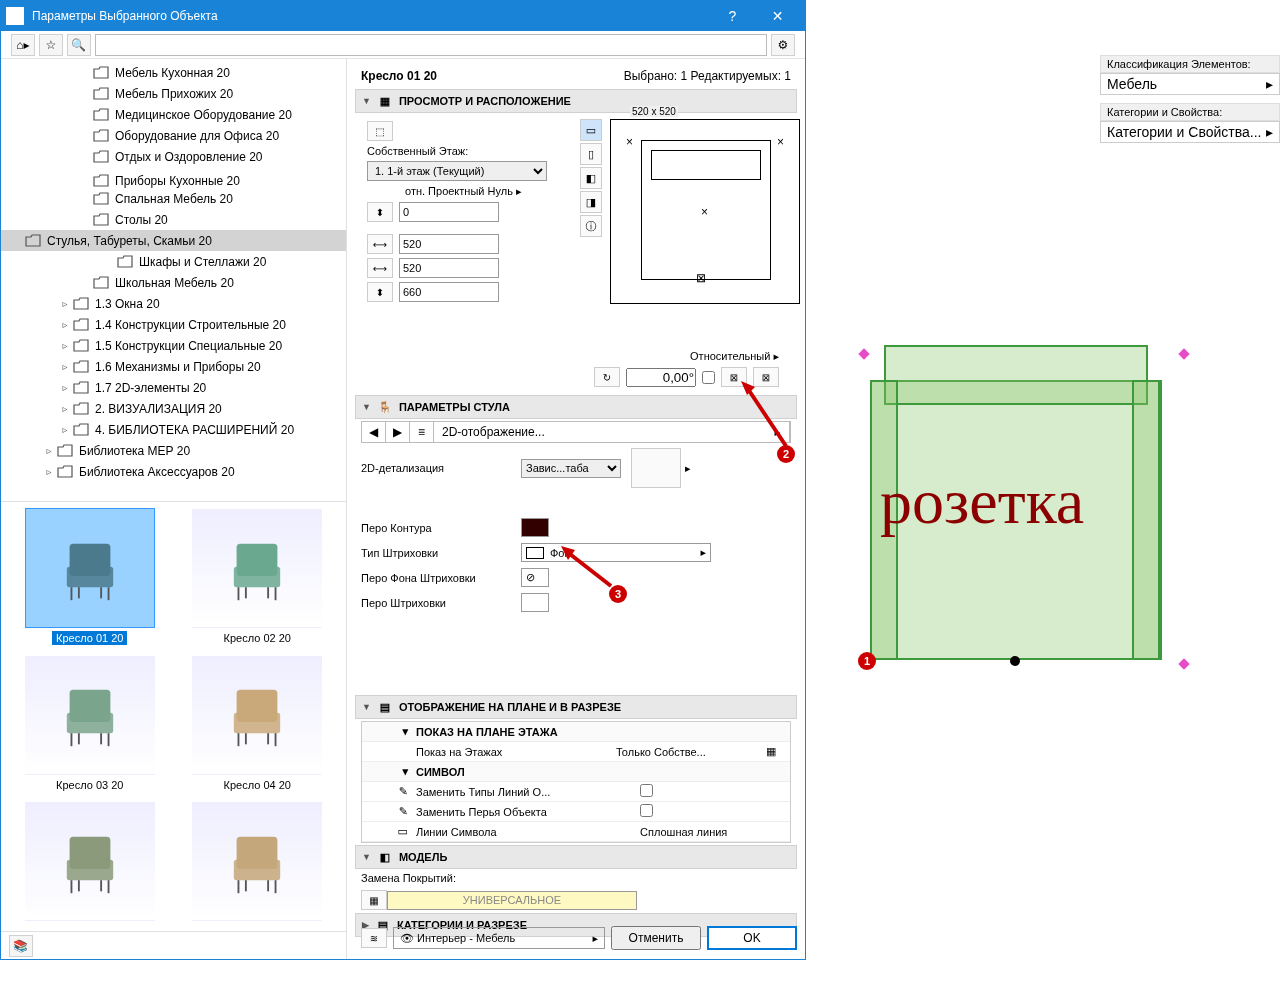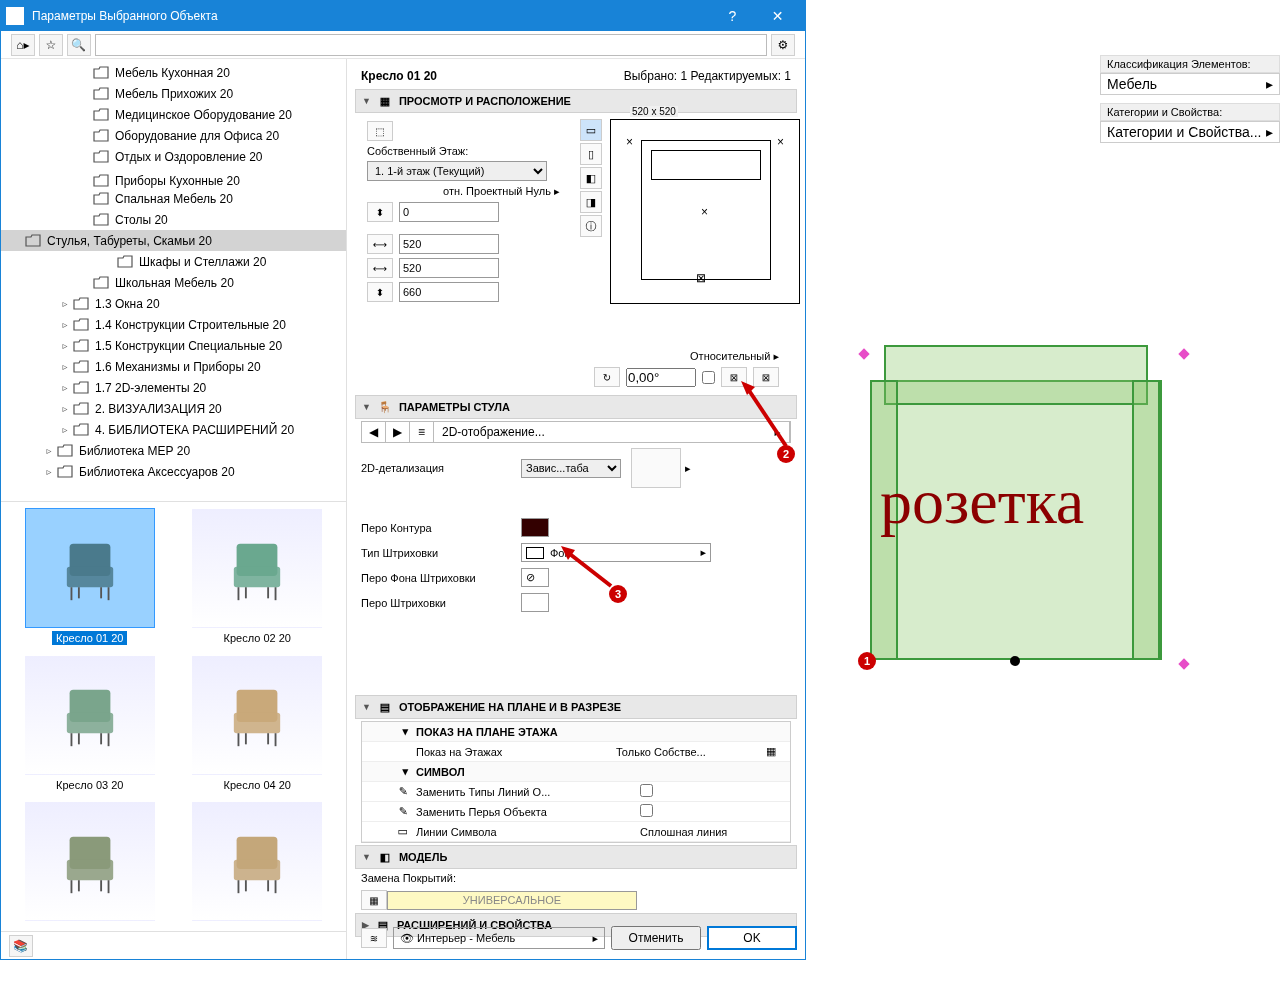--- a/index.html
+++ b/index.html
@@ -427,21 +427,21 @@
         <div style="padding:6px;width:220px">
           <div class="pos-row">
               <span class="mini-icon">⬚</span>
             </div>
           <div class="pos-row">
               <label>Собственный Этаж:</label>
             </div>
           <div class="pos-row">
               <select style="width:180px"><option>1. 1-й этаж (Текущий)</option></select>
             </div>
-          <div class="pos-row" style="justify-content:flex-end">
+          <div class="pos-row" style="justify-content:center">
               <label>отн. Проектный Нуль ▸</label>
             </div>
           <div class="pos-row">
               <span class="mini-icon">⬍</span>
               <input style="width: 100px;" value="0">
             </div>
           <div class="sep"></div>
           <div class="pos-row">
               <span class="mini-icon">⟷</span>
               <input style="width: 100px;" value="520">
@@ -472,21 +472,21 @@
           <span style="position:absolute;right:15px;top:15px">×</span>
           <span style="position:absolute;left:90px;top:85px">×</span>
           <span style="position:absolute;left:85px;bottom:18px">⊠</span>
         </div>
 
         <div class="relative-row" style="position:absolute;left:230px;bottom:6px;right:2px">
           <span>Относительный ▸</span>
         </div>
         <div class="relative-row" style="position:absolute;left:230px;bottom:-18px;right:2px">
           <span class="mini-icon">↻</span>
-          <input style="width: 70px;" value="0,00°">
+          <input style="width: 70px; text-align: right;" value="0,00°">
           <input type="checkbox" class="chk" style="">
           <span class="mini-icon">⊠</span>
           <span class="mini-icon">⊠</span>
         </div>
       </div>
 
       <div style="height:22px"></div>
 
       <div class="section-hdr">
         <span class="tri">▼</span>
@@ -578,21 +578,21 @@
           <span>Замена Покрытий:</span>
         </div>
       <div class="param-row">
         <span class="mini-icon">▦</span>
         <span class="pctl" style="width:250px;background:#fef9c3;color:#888;justify-content:center">УНИВЕРСАЛЬНОЕ</span>
       </div>
 
       <div class="section-hdr">
         <span class="tri">▶</span>
           <span class="sicon">▤</span>
-        <span>РАСШИРЕНИЙ И СВОЙСТВА</span>
+        <span>КАТЕГОРИИ И РАЗРЕЗЕ</span>
       </div>
     </div>
   </div>
 
   <div class="dlg-footer">
     <span class="mini-icon">≋</span>
     <span class="combo"><span>👁</span>&nbsp;<span>Интерьер - Мебель</span><span style="margin-left:auto">▸</span></span>
     <button>Отменить</button>
     <button class="ok">OK</button>
   </div>

